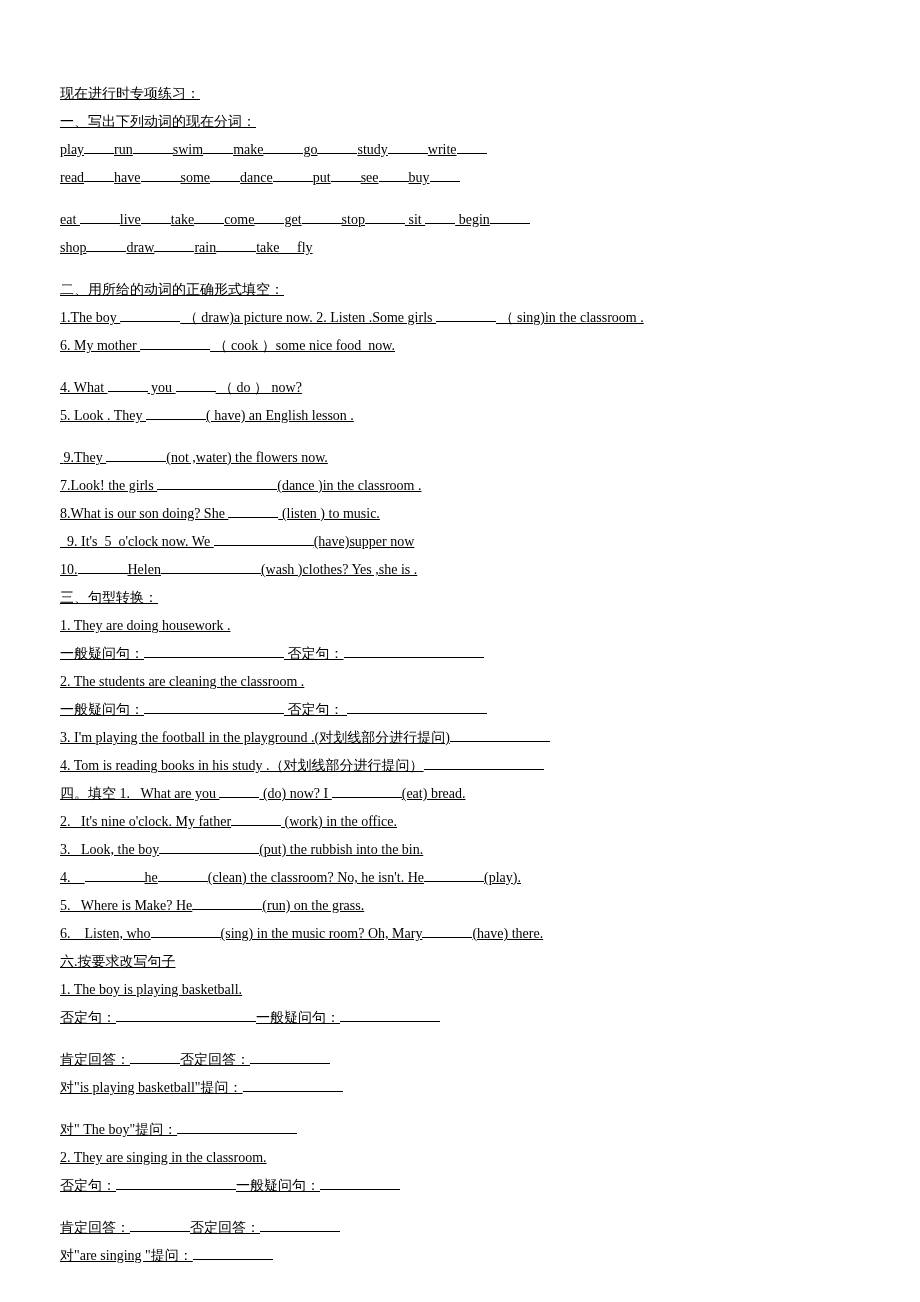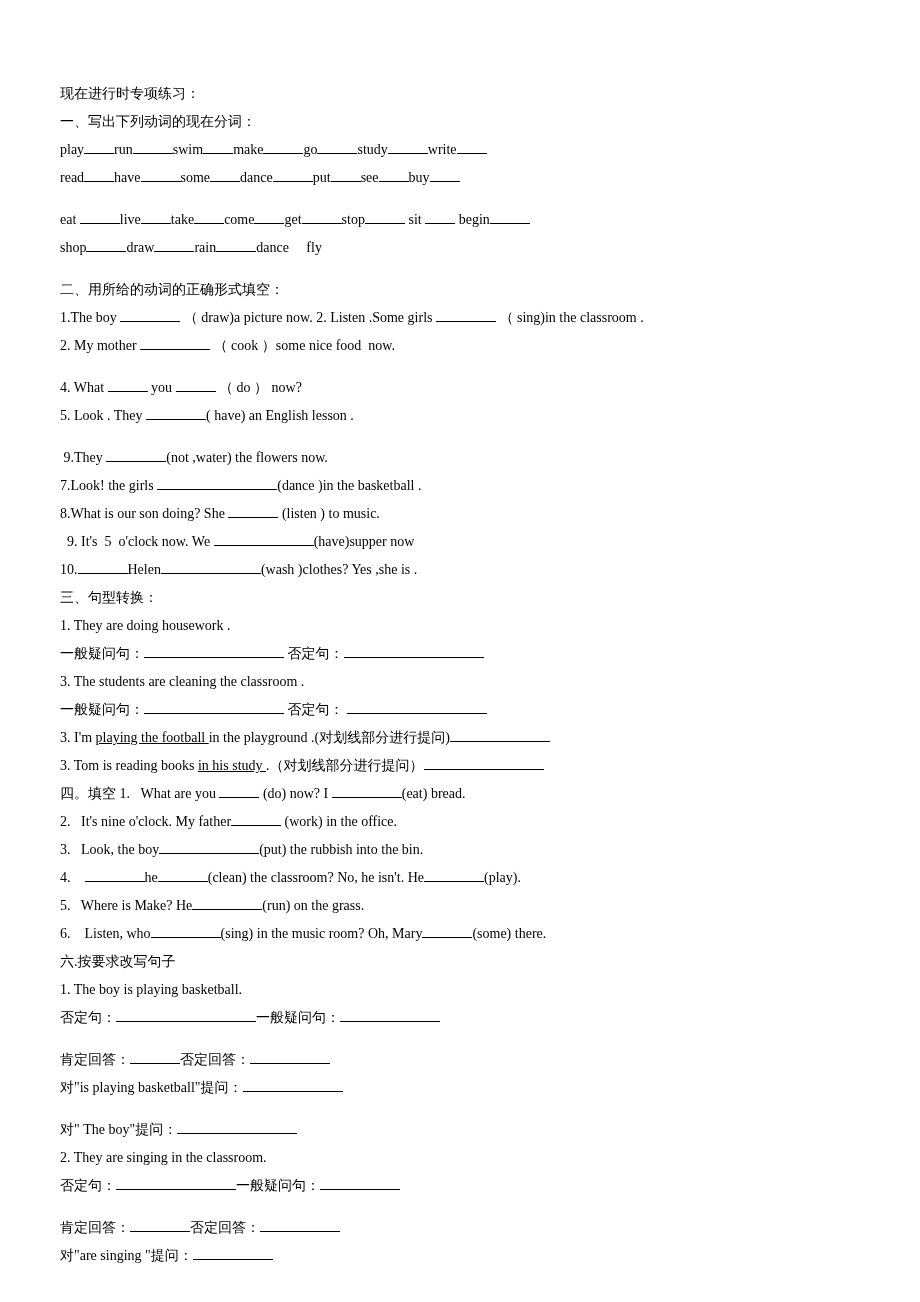--- a/index.html
+++ b/index.html
@@ -6,21 +6,21 @@
     body {
       font-family: "SimSun", "宋体", serif;
       font-size: 14px;
       line-height: 2.0;
       color: #000;
       background: #fff;
       margin: 0;
       padding: 80px 60px 40px 60px;
       width: 920px;
     }
-    .line { margin: 0; white-space: pre-wrap; }
+    .line { margin: 0; white-space: pre-wrap; text-decoration: underline; }
     .blank { border-bottom: 1px solid #000; display: inline-block; min-width: 40px; height: 1em; vertical-align: baseline; }
     .b30 { min-width: 30px; }
     .b40 { min-width: 40px; }
     .b50 { min-width: 50px; }
     .b60 { min-width: 60px; }
     .b70 { min-width: 70px; }
     .b80 { min-width: 80px; }
     .b100 { min-width: 100px; }
     .b120 { min-width: 120px; }
     .b140 { min-width: 140px; }
@@ -32,55 +32,55 @@
 
 <p class="line">现在进行时专项练习：</p>
 
 <p class="line">一、写出下列动词的现在分词：</p>
 <p class="line"><span>play</span><span class="blank b30"></span><span>run</span><span class="blank b40"></span><span>swim</span><span class="blank b30"></span><span>make</span><span class="blank b40"></span><span>go</span><span class="blank b40"></span><span>study</span><span class="blank b40"></span><span>write</span><span class="blank b30"></span></p>
 <p class="line"><span>read</span><span class="blank b30"></span><span>have</span><span class="blank b40"></span><span>some</span><span class="blank b30"></span><span>dance</span><span class="blank b40"></span><span>put</span><span class="blank b30"></span><span>see</span><span class="blank b30"></span><span>buy</span><span class="blank b30"></span></p>
 
 <div class="gap"></div>
 
 <p class="line"><span>eat </span><span class="blank b40"></span><span>live</span><span class="blank b30"></span><span>take</span><span class="blank b30"></span><span>come</span><span class="blank b30"></span><span>get</span><span class="blank b40"></span><span>stop</span><span class="blank b40"></span><span> sit </span><span class="blank b30"></span><span> begin</span><span class="blank b40"></span></p>
-<p class="line"><span>shop</span><span class="blank b40"></span><span>draw</span><span class="blank b40"></span><span>rain</span><span class="blank b40"></span><span>dance     fly</span></p>
+<p class="line"><span>shop</span><span class="blank b40"></span><span>draw</span><span class="blank b40"></span><span>rain</span><span class="blank b40"></span><span>take     fly</span></p>
 
 <div class="gap"></div>
 
 <p class="line">二、用所给的动词的正确形式填空：</p>
 <p class="line"><span>1.The boy </span><span class="blank b60"></span><span> （ draw)a picture now. 2. Listen .Some girls </span><span class="blank b60"></span><span> （ sing)in the classroom .</span></p>
-<p class="line"><span>2. My mother </span><span class="blank b70"></span><span> （ cook ）some nice food  now.</span></p>
+<p class="line"><span>6. My mother </span><span class="blank b70"></span><span> （ cook ）some nice food  now.</span></p>
 
 <div class="gap"></div>
 
 <p class="line"><span>4. What </span><span class="blank b40"></span><span> you </span><span class="blank b40"></span><span> （ do ） now?</span></p>
 <p class="line"><span>5. Look . They </span><span class="blank b60"></span><span>( have) an English lesson .</span></p>
 
 <div class="gap"></div>
 
 <p class="line"><span> 9.They </span><span class="blank b60"></span><span>(not ,water) the flowers now.</span></p>
-<p class="line"><span>7.Look! the girls </span><span class="blank b120"></span><span>(dance )in the basketball .</span></p>
+<p class="line"><span>7.Look! the girls </span><span class="blank b120"></span><span>(dance )in the classroom .</span></p>
 <p class="line"><span>8.What is our son doing? She </span><span class="blank b50"></span><span> (listen ) to music.</span></p>
 <p class="line"><span>  9. It's  5  o'clock now. We </span><span class="blank b100"></span><span>(have)supper now</span></p>
 <p class="line"><span>10.</span><span class="blank b50"></span><span>Helen</span><span class="blank b100"></span><span>(wash )clothes? Yes ,she is .</span></p>
 
 <p class="line">三、句型转换：</p>
 <p class="line">1. They are doing housework .</p>
 <p class="line"><span>一般疑问句：</span><span class="blank b140"></span><span> 否定句：</span><span class="blank b140"></span></p>
-<p class="line">3. The students are cleaning the classroom .</p>
+<p class="line">2. The students are cleaning the classroom .</p>
 <p class="line"><span>一般疑问句：</span><span class="blank b140"></span><span> 否定句： </span><span class="blank b140"></span></p>
 <p class="line"><span>3. I'm </span><span class="underline-text">playing the football </span><span>in the playground .(对划线部分进行提问)</span><span class="blank b100"></span></p>
-<p class="line"><span>3. Tom is reading books </span><span class="underline-text">in his study </span><span>.（对划线部分进行提问）</span><span class="blank b120"></span></p>
+<p class="line"><span>4. Tom is reading books </span><span class="underline-text">in his study </span><span>.（对划线部分进行提问）</span><span class="blank b120"></span></p>
 
 <p class="line"><span>四。填空 1.   What are you </span><span class="blank b40"></span><span> (do) now? I </span><span class="blank b70"></span><span>(eat) bread.</span></p>
 <p class="line"><span>2.   It's nine o'clock. My father</span><span class="blank b50"></span><span> (work) in the office.</span></p>
 <p class="line"><span>3.   Look, the boy</span><span class="blank b100"></span><span>(put) the rubbish into the bin.</span></p>
 <p class="line"><span>4.    </span><span class="blank b60"></span><span>he</span><span class="blank b50"></span><span>(clean) the classroom? No, he isn't. He</span><span class="blank b60"></span><span>(play).</span></p>
 <p class="line"><span>5.   Where is Make? He</span><span class="blank b70"></span><span>(run) on the grass.</span></p>
-<p class="line"><span>6.    Listen, who</span><span class="blank b70"></span><span>(sing) in the music room? Oh, Mary</span><span class="blank b50"></span><span>(some) there.</span></p>
+<p class="line"><span>6.    Listen, who</span><span class="blank b70"></span><span>(sing) in the music room? Oh, Mary</span><span class="blank b50"></span><span>(have) there.</span></p>
 
 <p class="line">六.按要求改写句子</p>
 <p class="line">1. The boy is playing basketball.</p>
 <p class="line"><span>否定句：</span><span class="blank b140"></span><span>一般疑问句：</span><span class="blank b100"></span></p>
 
 <div class="gap"></div>
 
 <p class="line"><span>肯定回答：</span><span class="blank b50"></span><span>否定回答：</span><span class="blank b80"></span></p>
 <p class="line"><span>对"is playing basketball"提问：</span><span class="blank b100"></span></p>
 

